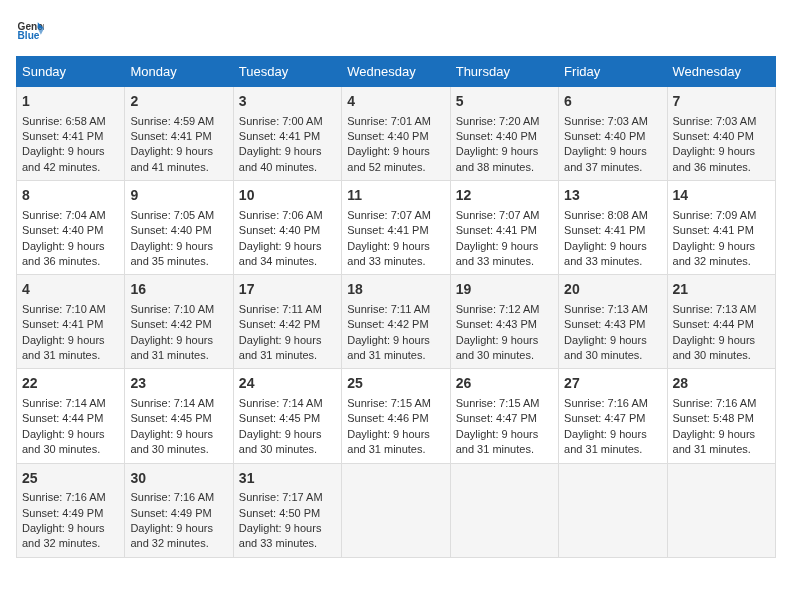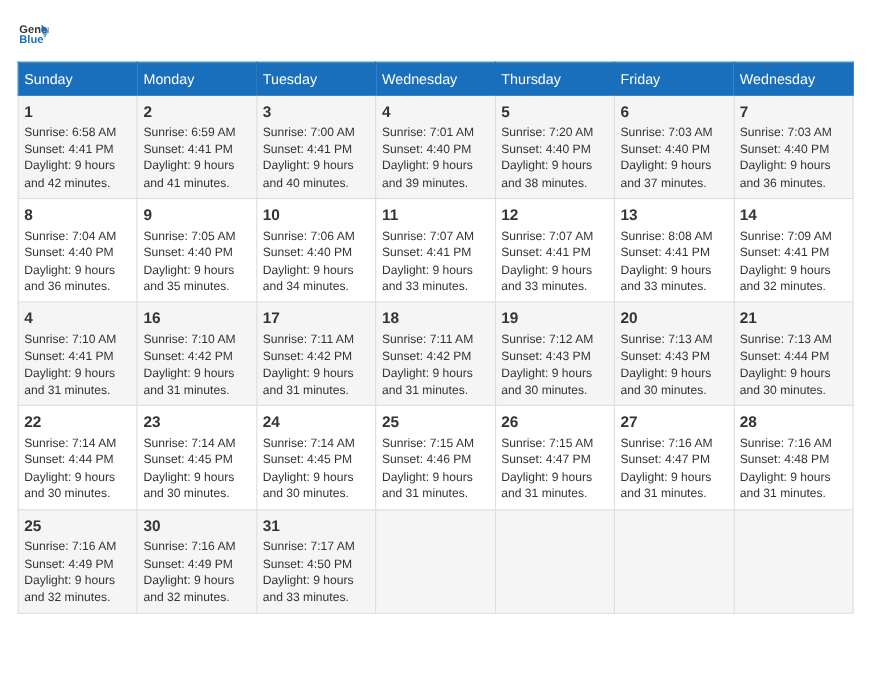--- a/index.html
+++ b/index.html
@@ -105,23 +105,23 @@
         <th>Tuesday</th>
         <th>Wednesday</th>
         <th>Thursday</th>
         <th>Friday</th>
         <th>Wednesday</th>
       </tr>
   </thead>
   <tbody id="calendar-body">
       <tr>
         <td><span class="day-num">1</span><span>Sunrise: 6:58 AM</span><br><span>Sunset: 4:41 PM</span><br><span>Daylight: 9 hours</span><br><span>and 42 minutes.</span></td>
-        <td><span class="day-num">2</span><span>Sunrise: 6:59 AM</span><br><span>Sunset: 4:41 PM</span><br><span>Daylight: 9 hours</span><br><span>and 41 minutes.</span></td>
+        <td><span class="day-num">2</span><span>Sunrise: 4:59 AM</span><br><span>Sunset: 4:41 PM</span><br><span>Daylight: 9 hours</span><br><span>and 41 minutes.</span></td>
         <td><span class="day-num">3</span><span>Sunrise: 7:00 AM</span><br><span>Sunset: 4:41 PM</span><br><span>Daylight: 9 hours</span><br><span>and 40 minutes.</span></td>
-        <td><span class="day-num">4</span><span>Sunrise: 7:01 AM</span><br><span>Sunset: 4:40 PM</span><br><span>Daylight: 9 hours</span><br><span>and 39 minutes.</span></td>
+        <td><span class="day-num">4</span><span>Sunrise: 7:01 AM</span><br><span>Sunset: 4:40 PM</span><br><span>Daylight: 9 hours</span><br><span>and 52 minutes.</span></td>
         <td><span class="day-num">5</span><span>Sunrise: 7:20 AM</span><br><span>Sunset: 4:40 PM</span><br><span>Daylight: 9 hours</span><br><span>and 38 minutes.</span></td>
         <td><span class="day-num">6</span><span>Sunrise: 7:03 AM</span><br><span>Sunset: 4:40 PM</span><br><span>Daylight: 9 hours</span><br><span>and 37 minutes.</span></td>
         <td><span class="day-num">7</span><span>Sunrise: 7:03 AM</span><br><span>Sunset: 4:40 PM</span><br><span>Daylight: 9 hours</span><br><span>and 36 minutes.</span></td>
       </tr>
       <tr>
         <td><span class="day-num">8</span><span>Sunrise: 7:04 AM</span><br><span>Sunset: 4:40 PM</span><br><span>Daylight: 9 hours</span><br><span>and 36 minutes.</span></td>
         <td><span class="day-num">9</span><span>Sunrise: 7:05 AM</span><br><span>Sunset: 4:40 PM</span><br><span>Daylight: 9 hours</span><br><span>and 35 minutes.</span></td>
         <td><span class="day-num">10</span><span>Sunrise: 7:06 AM</span><br><span>Sunset: 4:40 PM</span><br><span>Daylight: 9 hours</span><br><span>and 34 minutes.</span></td>
         <td><span class="day-num">11</span><span>Sunrise: 7:07 AM</span><br><span>Sunset: 4:41 PM</span><br><span>Daylight: 9 hours</span><br><span>and 33 minutes.</span></td>
         <td><span class="day-num">12</span><span>Sunrise: 7:07 AM</span><br><span>Sunset: 4:41 PM</span><br><span>Daylight: 9 hours</span><br><span>and 33 minutes.</span></td>
@@ -137,21 +137,21 @@
         <td><span class="day-num">20</span><span>Sunrise: 7:13 AM</span><br><span>Sunset: 4:43 PM</span><br><span>Daylight: 9 hours</span><br><span>and 30 minutes.</span></td>
         <td><span class="day-num">21</span><span>Sunrise: 7:13 AM</span><br><span>Sunset: 4:44 PM</span><br><span>Daylight: 9 hours</span><br><span>and 30 minutes.</span></td>
       </tr>
       <tr>
         <td><span class="day-num">22</span><span>Sunrise: 7:14 AM</span><br><span>Sunset: 4:44 PM</span><br><span>Daylight: 9 hours</span><br><span>and 30 minutes.</span></td>
         <td><span class="day-num">23</span><span>Sunrise: 7:14 AM</span><br><span>Sunset: 4:45 PM</span><br><span>Daylight: 9 hours</span><br><span>and 30 minutes.</span></td>
         <td><span class="day-num">24</span><span>Sunrise: 7:14 AM</span><br><span>Sunset: 4:45 PM</span><br><span>Daylight: 9 hours</span><br><span>and 30 minutes.</span></td>
         <td><span class="day-num">25</span><span>Sunrise: 7:15 AM</span><br><span>Sunset: 4:46 PM</span><br><span>Daylight: 9 hours</span><br><span>and 31 minutes.</span></td>
         <td><span class="day-num">26</span><span>Sunrise: 7:15 AM</span><br><span>Sunset: 4:47 PM</span><br><span>Daylight: 9 hours</span><br><span>and 31 minutes.</span></td>
         <td><span class="day-num">27</span><span>Sunrise: 7:16 AM</span><br><span>Sunset: 4:47 PM</span><br><span>Daylight: 9 hours</span><br><span>and 31 minutes.</span></td>
-        <td><span class="day-num">28</span><span>Sunrise: 7:16 AM</span><br><span>Sunset: 4:48 PM</span><br><span>Daylight: 9 hours</span><br><span>and 31 minutes.</span></td>
+        <td><span class="day-num">28</span><span>Sunrise: 7:16 AM</span><br><span>Sunset: 5:48 PM</span><br><span>Daylight: 9 hours</span><br><span>and 31 minutes.</span></td>
       </tr>
       <tr>
         <td><span class="day-num">25</span><span>Sunrise: 7:16 AM</span><br><span>Sunset: 4:49 PM</span><br><span>Daylight: 9 hours</span><br><span>and 32 minutes.</span></td>
         <td><span class="day-num">30</span><span>Sunrise: 7:16 AM</span><br><span>Sunset: 4:49 PM</span><br><span>Daylight: 9 hours</span><br><span>and 32 minutes.</span></td>
         <td><span class="day-num">31</span><span>Sunrise: 7:17 AM</span><br><span>Sunset: 4:50 PM</span><br><span>Daylight: 9 hours</span><br><span>and 33 minutes.</span></td>
         <td></td>
         <td></td>
         <td></td>
         <td></td>
       </tr>

